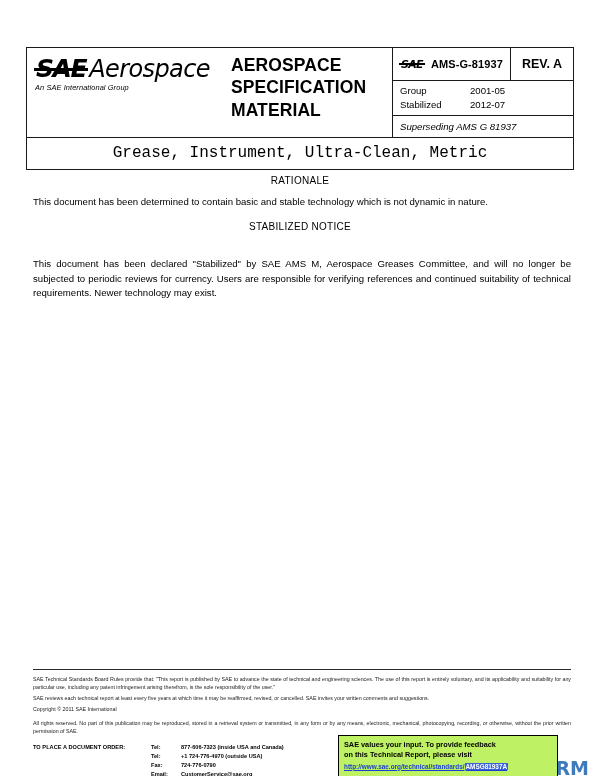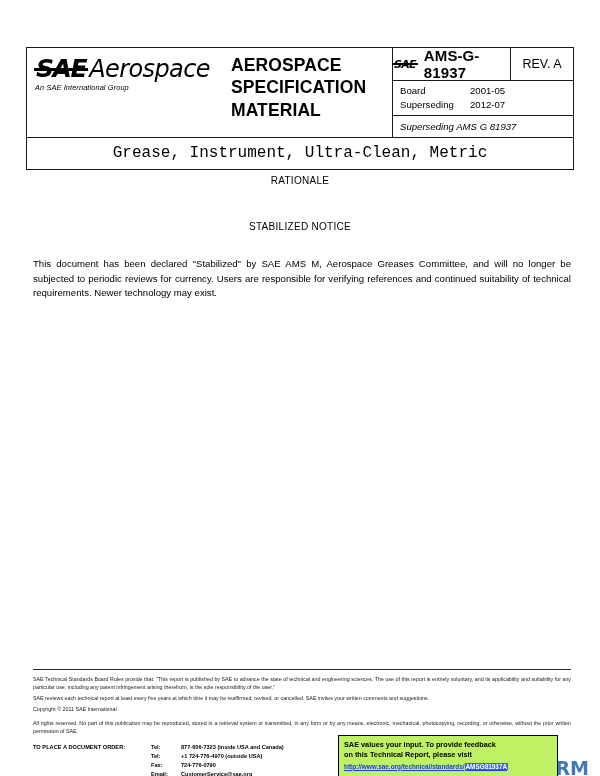--- a/index.html
+++ b/index.html
@@ -138,27 +138,27 @@
   .mini-sae::after {
     content: "";
     position: absolute;
     left: -1px; right: -1px;
     top: 46%;
     height: 1.8px;
     background: #000;
   }
   .docno-text {
     font-weight: 700;
-    font-size: 15px;
+    font-size: 11px;
     letter-spacing: 0.1px;
   }
   .hdr-rev {
     width: 62px;
     text-align: center;
-    font-weight: 400;
+    font-weight: 700;
     font-size: 12.5px;
   }
   .hdr-dates {
     border-bottom: 1.3px solid #1a1a1a;
     padding: 3px 0 4px 7px;
     font-size: 9.6px;
     line-height: 1.42;
   }
   .date-line {
     display: flex;
@@ -364,37 +364,38 @@
         <div class="hdr-idrow">
           <div class="hdr-docno">
             <span class="mini-sae">SAE</span>
             <span class="docno-text">AMS-G-81937</span>
           </div>
           <div class="hdr-rev">REV. A</div>
         </div>
 
         <div class="hdr-dates">
           <div class="date-line">
-            <span class="date-lbl">Board</span>
+            <span class="date-lbl">Group</span>
             <span class="date-val">2001-05</span>
           </div>
           <div class="date-line">
-            <span class="date-lbl">Superseding</span>
+            <span class="date-lbl">Stabilized</span>
             <span class="date-val">2012-07</span>
           </div>
         </div>
 
         <div class="hdr-super">Superseding AMS G 81937</div>
       </div>
     </div>
 
     <div class="hdr-subject">Grease, Instrument, Ultra-Clean, Metric</div>
   </div>
 
   <div class="section-head" id="rationale-head">RATIONALE</div>
+  <div class="body-para" id="rationale-text">This document has been determined to contain basic and stable technology which is not dynamic in nature.</div>
 
   <div class="section-head" id="stabilized-head">STABILIZED NOTICE</div>
   <div class="body-para" id="stabilized-text">This document has been declared "Stabilized" by SAE AMS M, Aerospace Greases Committee, and will no longer be subjected to periodic reviews for currency. Users are responsible for verifying references and continued suitability of technical requirements. Newer technology may exist.</div>
 
   <div class="footer-rule"></div>
 
   <div class="fine-print" id="tsb-rules">SAE Technical Standards Board Rules provide that: "This report is published by SAE to advance the state of technical and engineering sciences. The use of this report is entirely voluntary, and its applicability and suitability for any particular use, including any patent infringement arising therefrom, is the sole responsibility of the user."</div>
   <div class="fine-print" id="sae-revises">SAE reviews each technical report at least every five years at which time it may be reaffirmed, revised, or cancelled. SAE invites your written comments and suggestions.</div>
   <div class="fine-print" id="copyright">Copyright © 2011 SAE International</div>
   <div class="fine-print" id="rights">All rights reserved. No part of this publication may be reproduced, stored in a retrieval system or transmitted, in any form or by any means, electronic, mechanical, photocopying, recording, or otherwise, without the prior written permission of SAE.</div>

